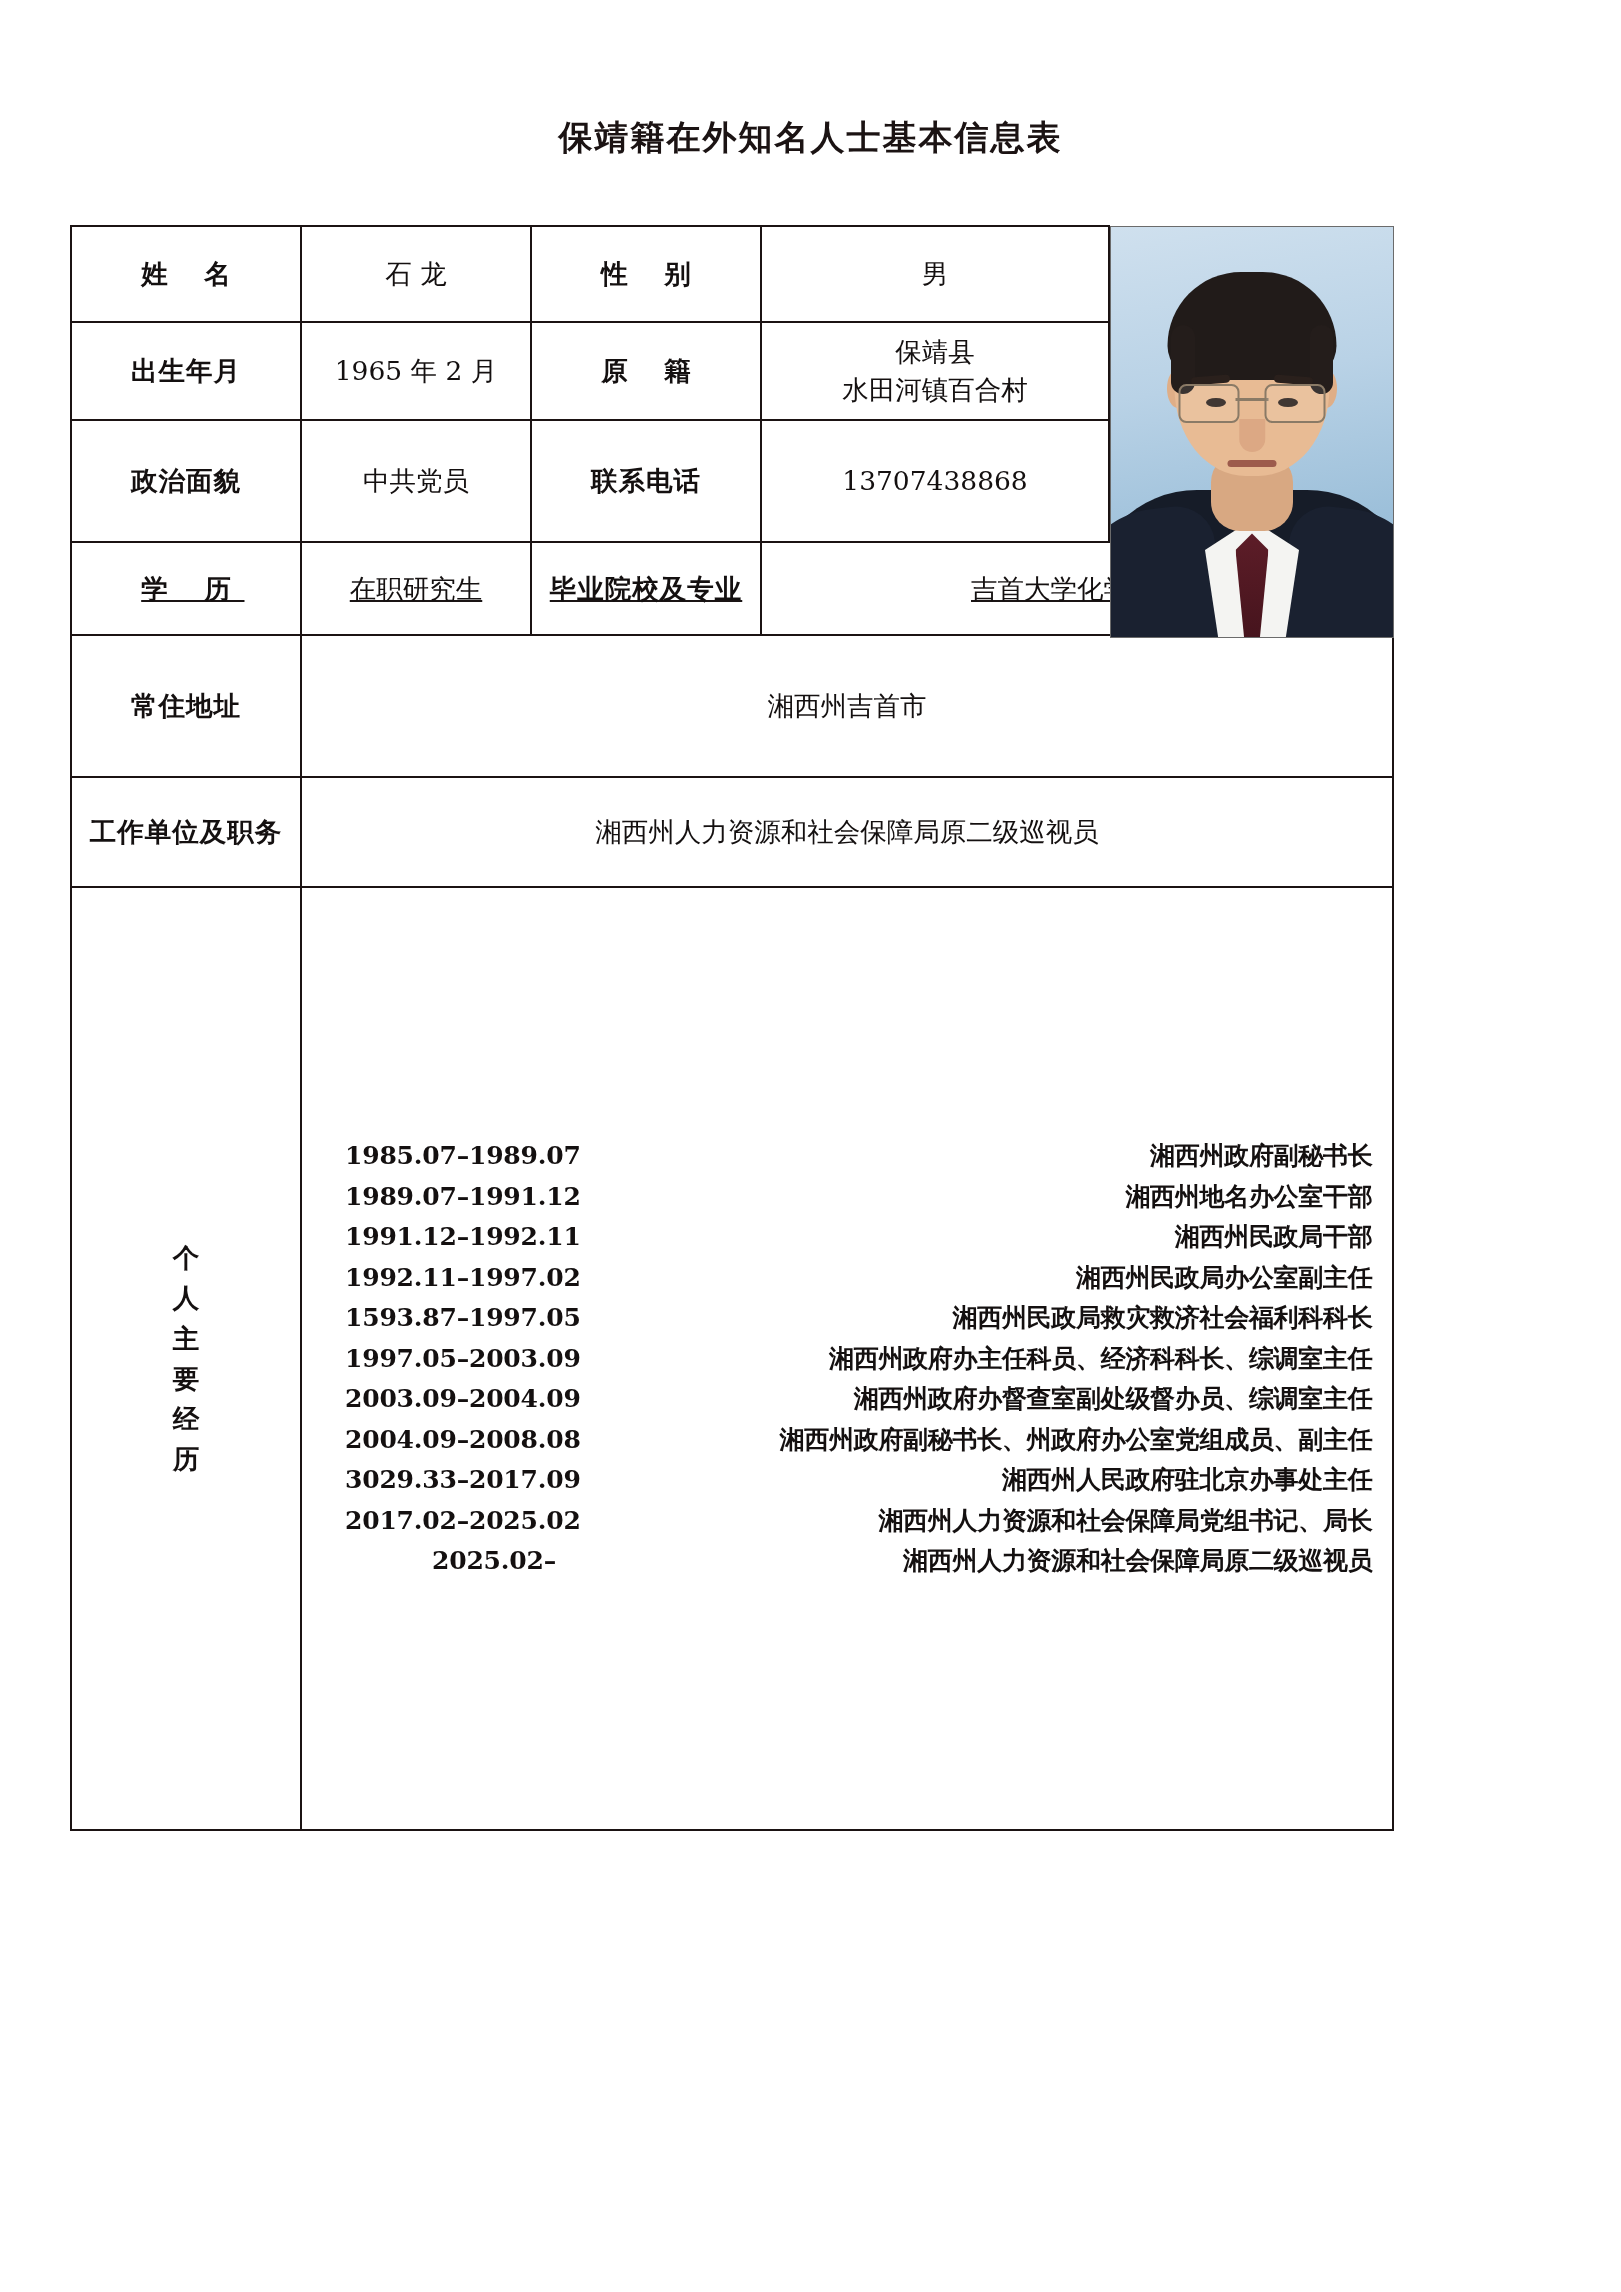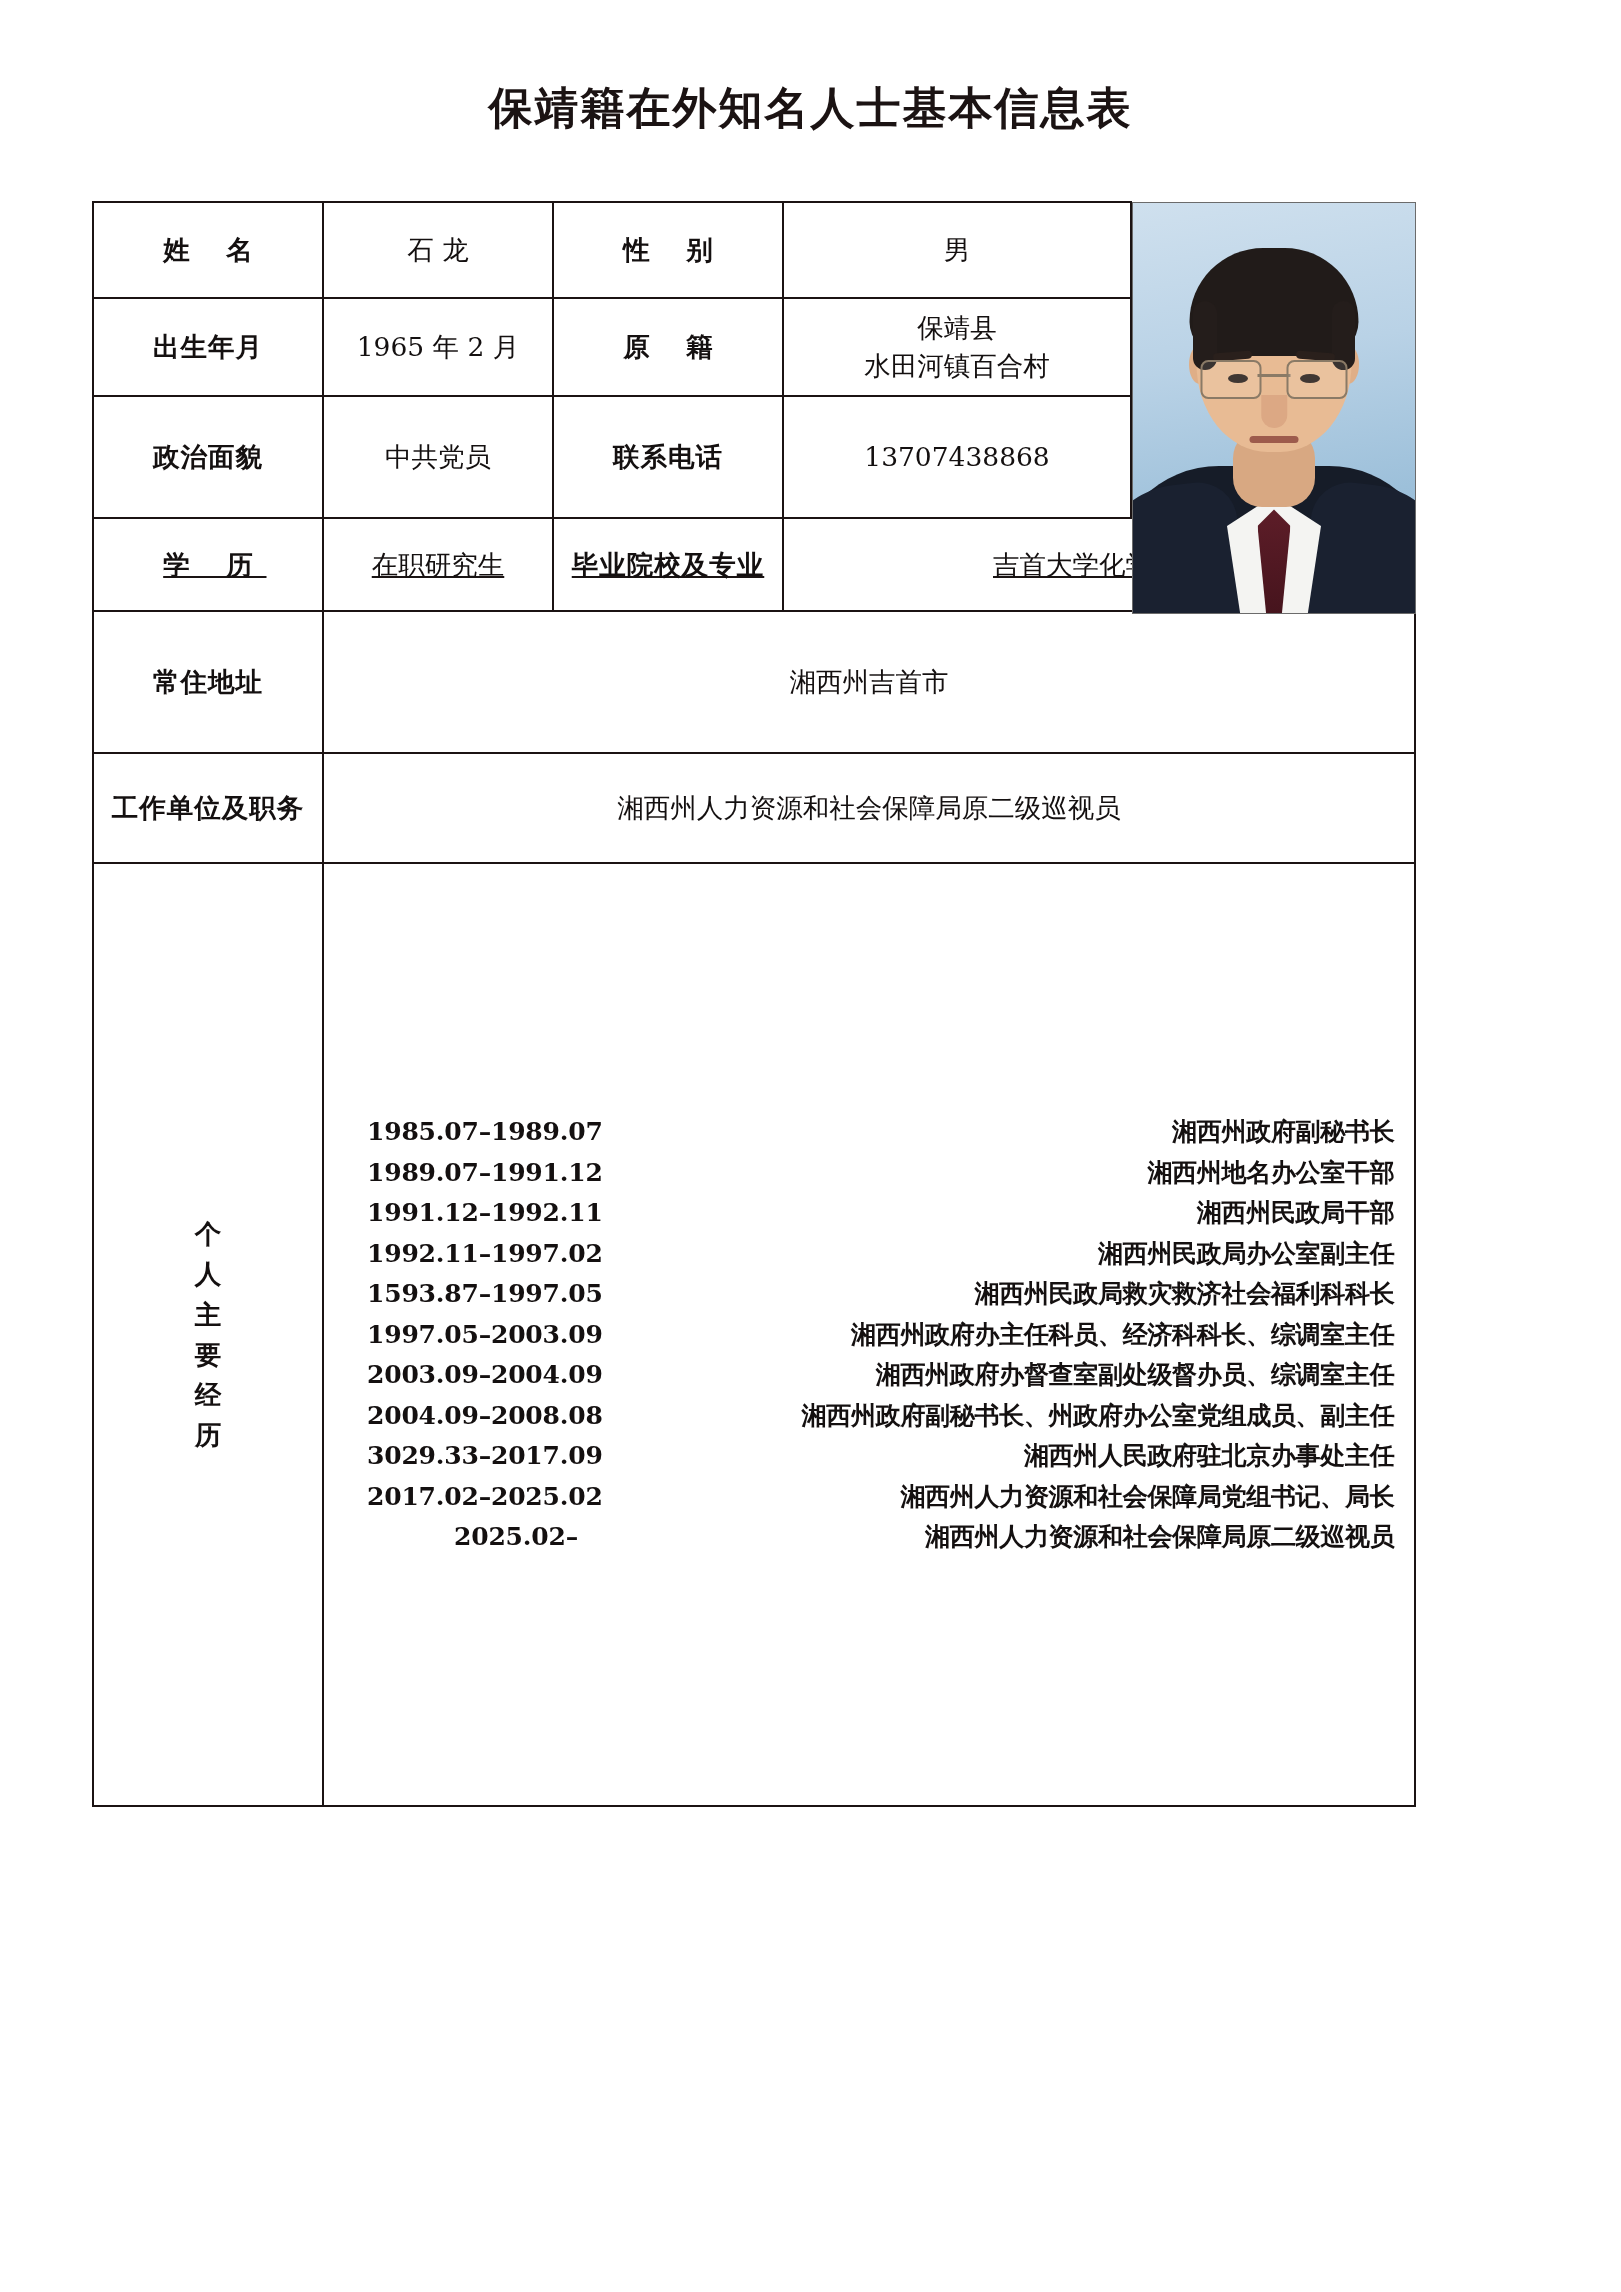--- a/index.html
+++ b/index.html
@@ -21,32 +21,32 @@
     width: 1621px;
     height: 2293px;
     box-sizing: border-box;
     padding: 0;
   }
 
   .doc-title {
     text-align: center;
     font-family: "DejaVu Serif", "Liberation Serif", serif;
     font-weight: bold;
-    font-size: 44px;
+    font-size: 34px;
     letter-spacing: 2px;
     color: #1b1313;
-    margin: 0;
-    padding-top: 84px;
+    margin: 11px;
+    padding-top: 108px;
     line-height: 1.1;
   }
 
   table.info-table {
     border-collapse: collapse;
     width: 1323px;
-    margin-left: 92px;
+    margin-left: 70px;
     margin-top: 69px;
     table-layout: fixed;
   }
 
   table.info-table td {
     border: 2px solid #1b1313;
     padding: 0 5.9px;
     text-align: center;
     vertical-align: middle;
     font-size: 26.5px;

